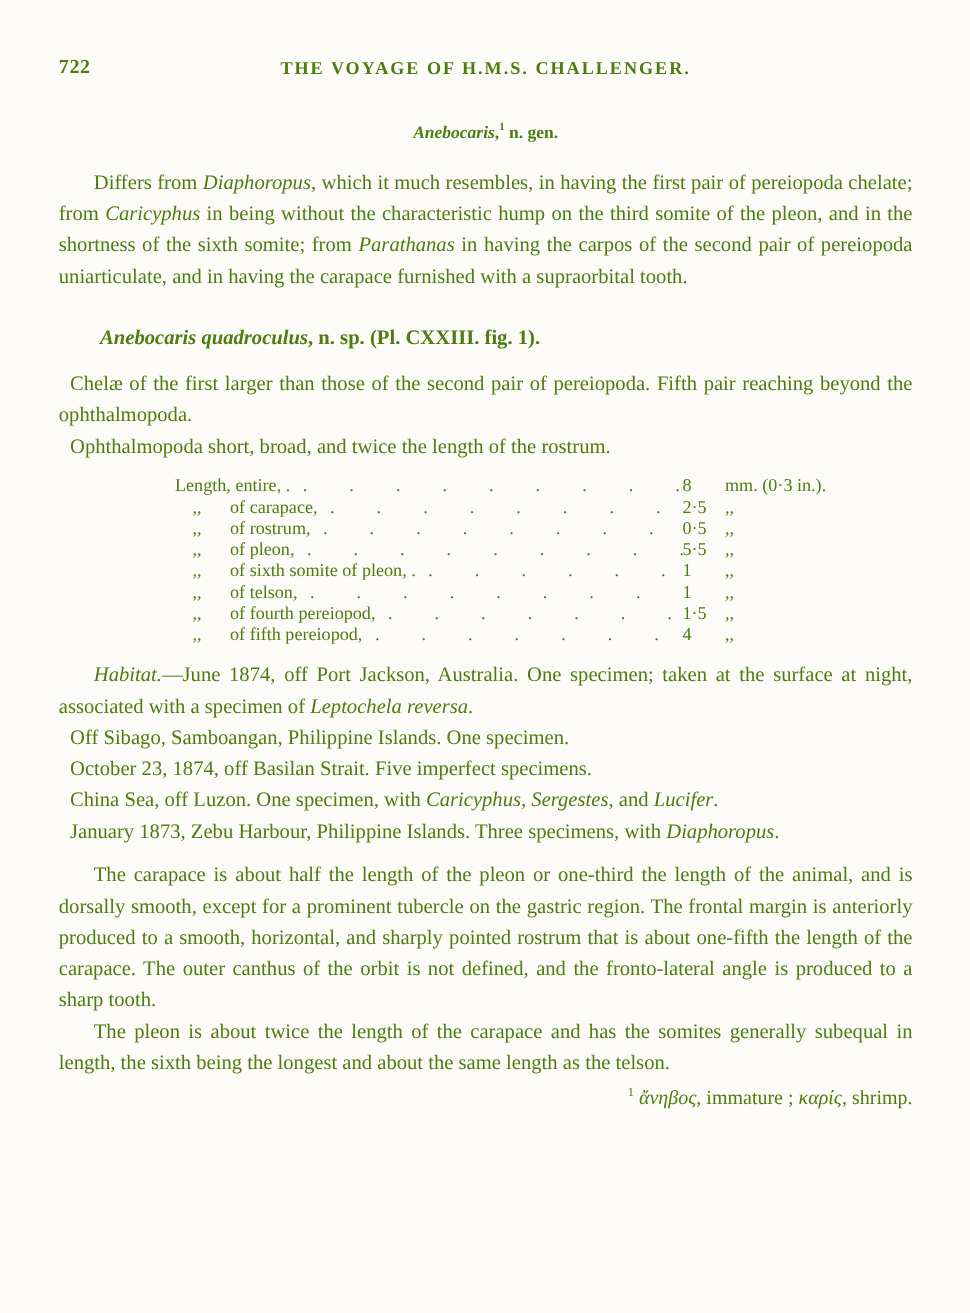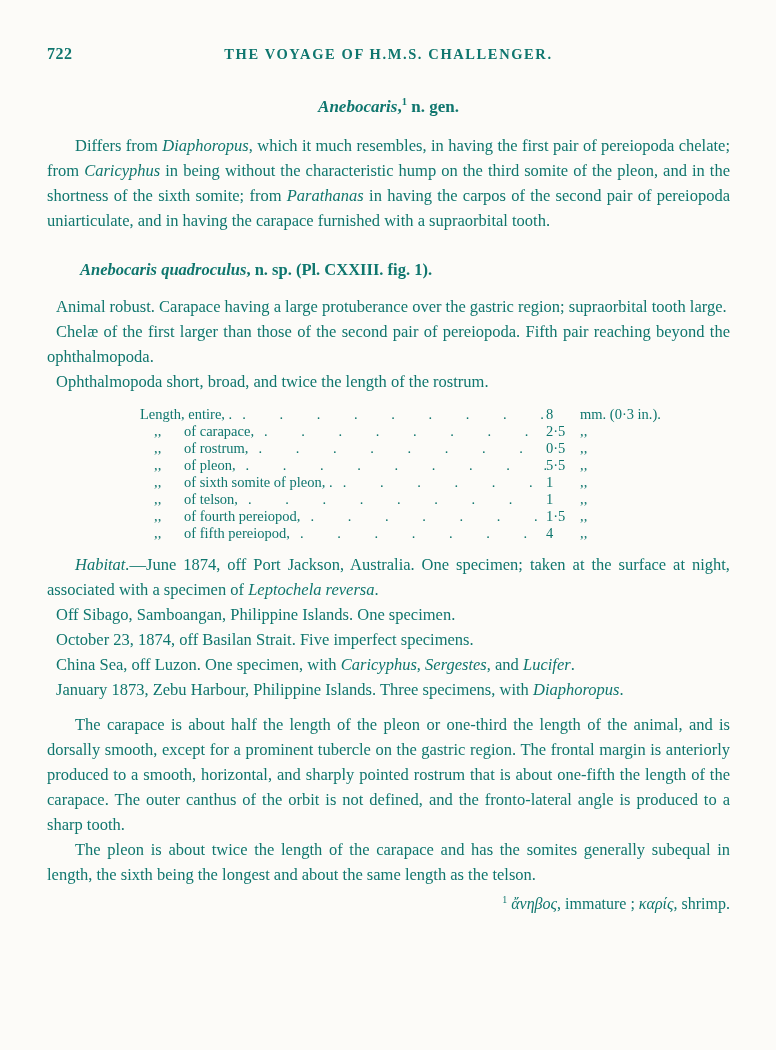--- a/index.html
+++ b/index.html
@@ -8,21 +8,21 @@
     background: #e9e9e7;
   }
   .page {
     position: relative;
     width: 776px;
     height: 1050px;
     margin: 0 auto;
     box-sizing: border-box;
     padding: 44px 46px 0 47px;
     background: #fcfbf8;
-    color: #0f766e;
+    color: #4d7c0f;
     font-family: "Liberation Serif", "DejaVu Serif", serif;
     font-size: 16.5px;
     line-height: 25px;
     overflow: hidden;
   }
   .page-header {
     position: relative;
     text-align: center;
     height: 20px;
     line-height: 20px;
@@ -37,21 +37,21 @@
     letter-spacing: 0.5px;
   }
   .running-title {
     font-weight: 700;
     font-size: 14.5px;
     letter-spacing: 1.6px;
     white-space: nowrap;
   }
   .genus-heading {
     text-align: center;
-    font-size: 17px;
+    font-size: 14px;
     margin: 0 0 14px 0;
   }
   .species-heading {
     font-size: 16.5px;
     margin: 0 0 12px 33px;
   }
   .para {
     text-align: justify;
     margin: 0;
   }
@@ -109,21 +109,20 @@
     <span class="page-number">722</span>
     <span class="running-title">THE VOYAGE OF H.M.S. CHALLENGER.</span>
   </header>
 
   <h1 class="genus-heading"><span class="it">Anebocaris</span><span>,</span><span class="sup">1</span><span> n. gen.</span></h1>
 
   <p class="para ind-lg intro"><span>Differs from </span><span class="it">Diaphoropus</span><span>, which it much resembles, in having the first pair of pereiopoda chelate; from </span><span class="it">Caricyphus</span><span> in being without the characteristic hump on the third somite of the pleon, and in the shortness of the sixth somite; from </span><span class="it">Parathanas</span><span> in having the carpos of the second pair of pereiopoda uniarticulate, and in having the carapace furnished with a supraorbital tooth.</span></p>
 
   <h2 class="species-heading"><span class="it">Anebocaris quadroculus</span><span>, n. sp. (Pl. CXXIII. fig. 1).</span></h2>
 
-  <p class="para ind-sm"><span>Animal robust.  Carapace having a large protuberance over the gastric region; supraorbital tooth large.</span></p>
   <p class="para ind-sm"><span>Chelæ of the first larger than those of the second pair of pereiopoda.  Fifth pair reaching beyond the ophthalmopoda.</span></p>
   <p class="para ind-sm"><span>Ophthalmopoda short, broad, and twice the length of the rostrum.</span></p>
 
   <div class="measurements">
     <div class="mrow first">
       <span class="mditto"></span>
       <span class="mlabel">Length, entire, .</span>
       <span class="mdots">.  .  .  .  .  .  .  .  .  .</span>
       <span class="mvalue">8</span>
       <span class="munit">mm. (0·3 in.).</span>

